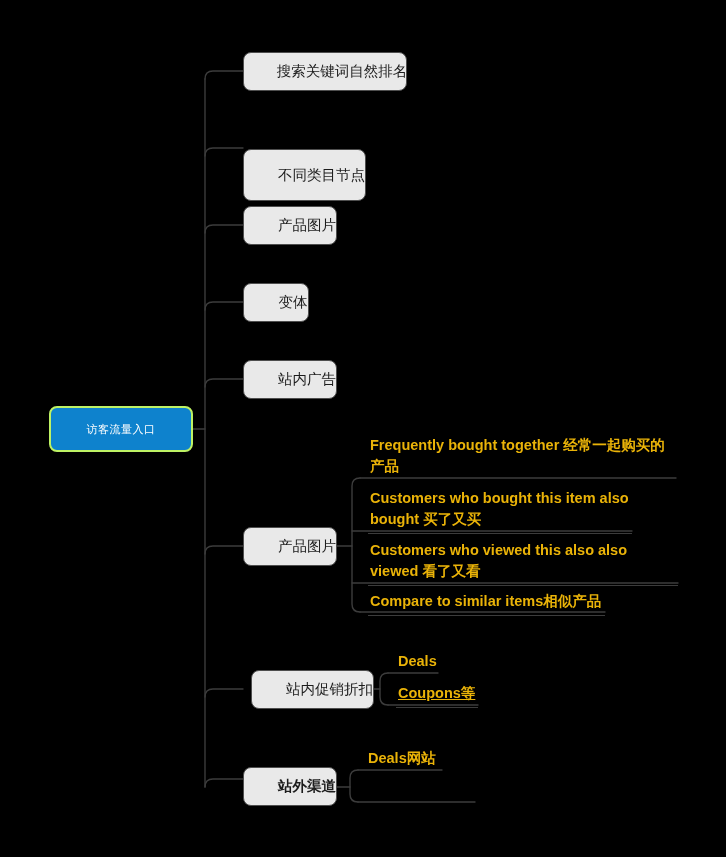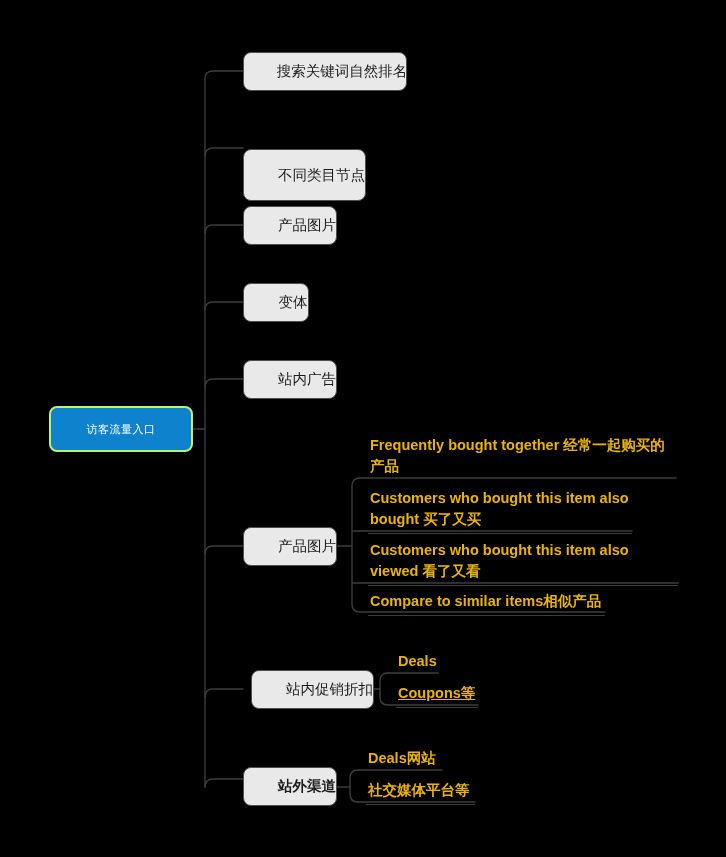--- a/index.html
+++ b/index.html
@@ -135,25 +135,24 @@
   <div class="branch-node" style="left:243px; top:527px; width:94px; height:39px;">产品图片</div>
 
   <div class="branch-node" style="left:243px; top:670px; width:123px; height:39px;margin-left:8px;">站内促销折扣</div>
 
   <div class="branch-node" style="left:243px; top:767px; width:94px; height:39px;font-weight:bold;">站外渠道</div>
 
   <div class="leaf-node no-rule" style="left:368px; top:434px; width:308px;">Frequently bought together 经常一起购买的产品</div>
 
   <div class="leaf-node" style="left:368px; top:487px; width:264px;">Customers who bought this item also bought 买了又买</div>
 
-  <div class="leaf-node" style="left:368px; top:539px; width:310px;">Customers who bought this item also viewed 看了又看</div>
+  <div class="leaf-node" style="left:368px; top:539px; width:310px;">Customers who viewed this also also viewed 看了又看</div>
 
   <div class="leaf-node" style="left:368px; top:590px; width:237px;">Compare to similar items相似产品</div>
 
   <div class="leaf-node no-rule" style="left:396px; top:650px; width:42px;">Deals</div>
 
   <div class="leaf-node" style="left:396px; top:682px; width:82px;text-decoration:underline;">Coupons等</div>
 
   <div class="leaf-node no-rule" style="left:366px; top:747px; width:76px;">Deals网站</div>
 
-  <div class="leaf-node" style="left:366px; top:779px; width:109px;">社交媒体平台等</div>
 
 </div>
 
 </body></html>

